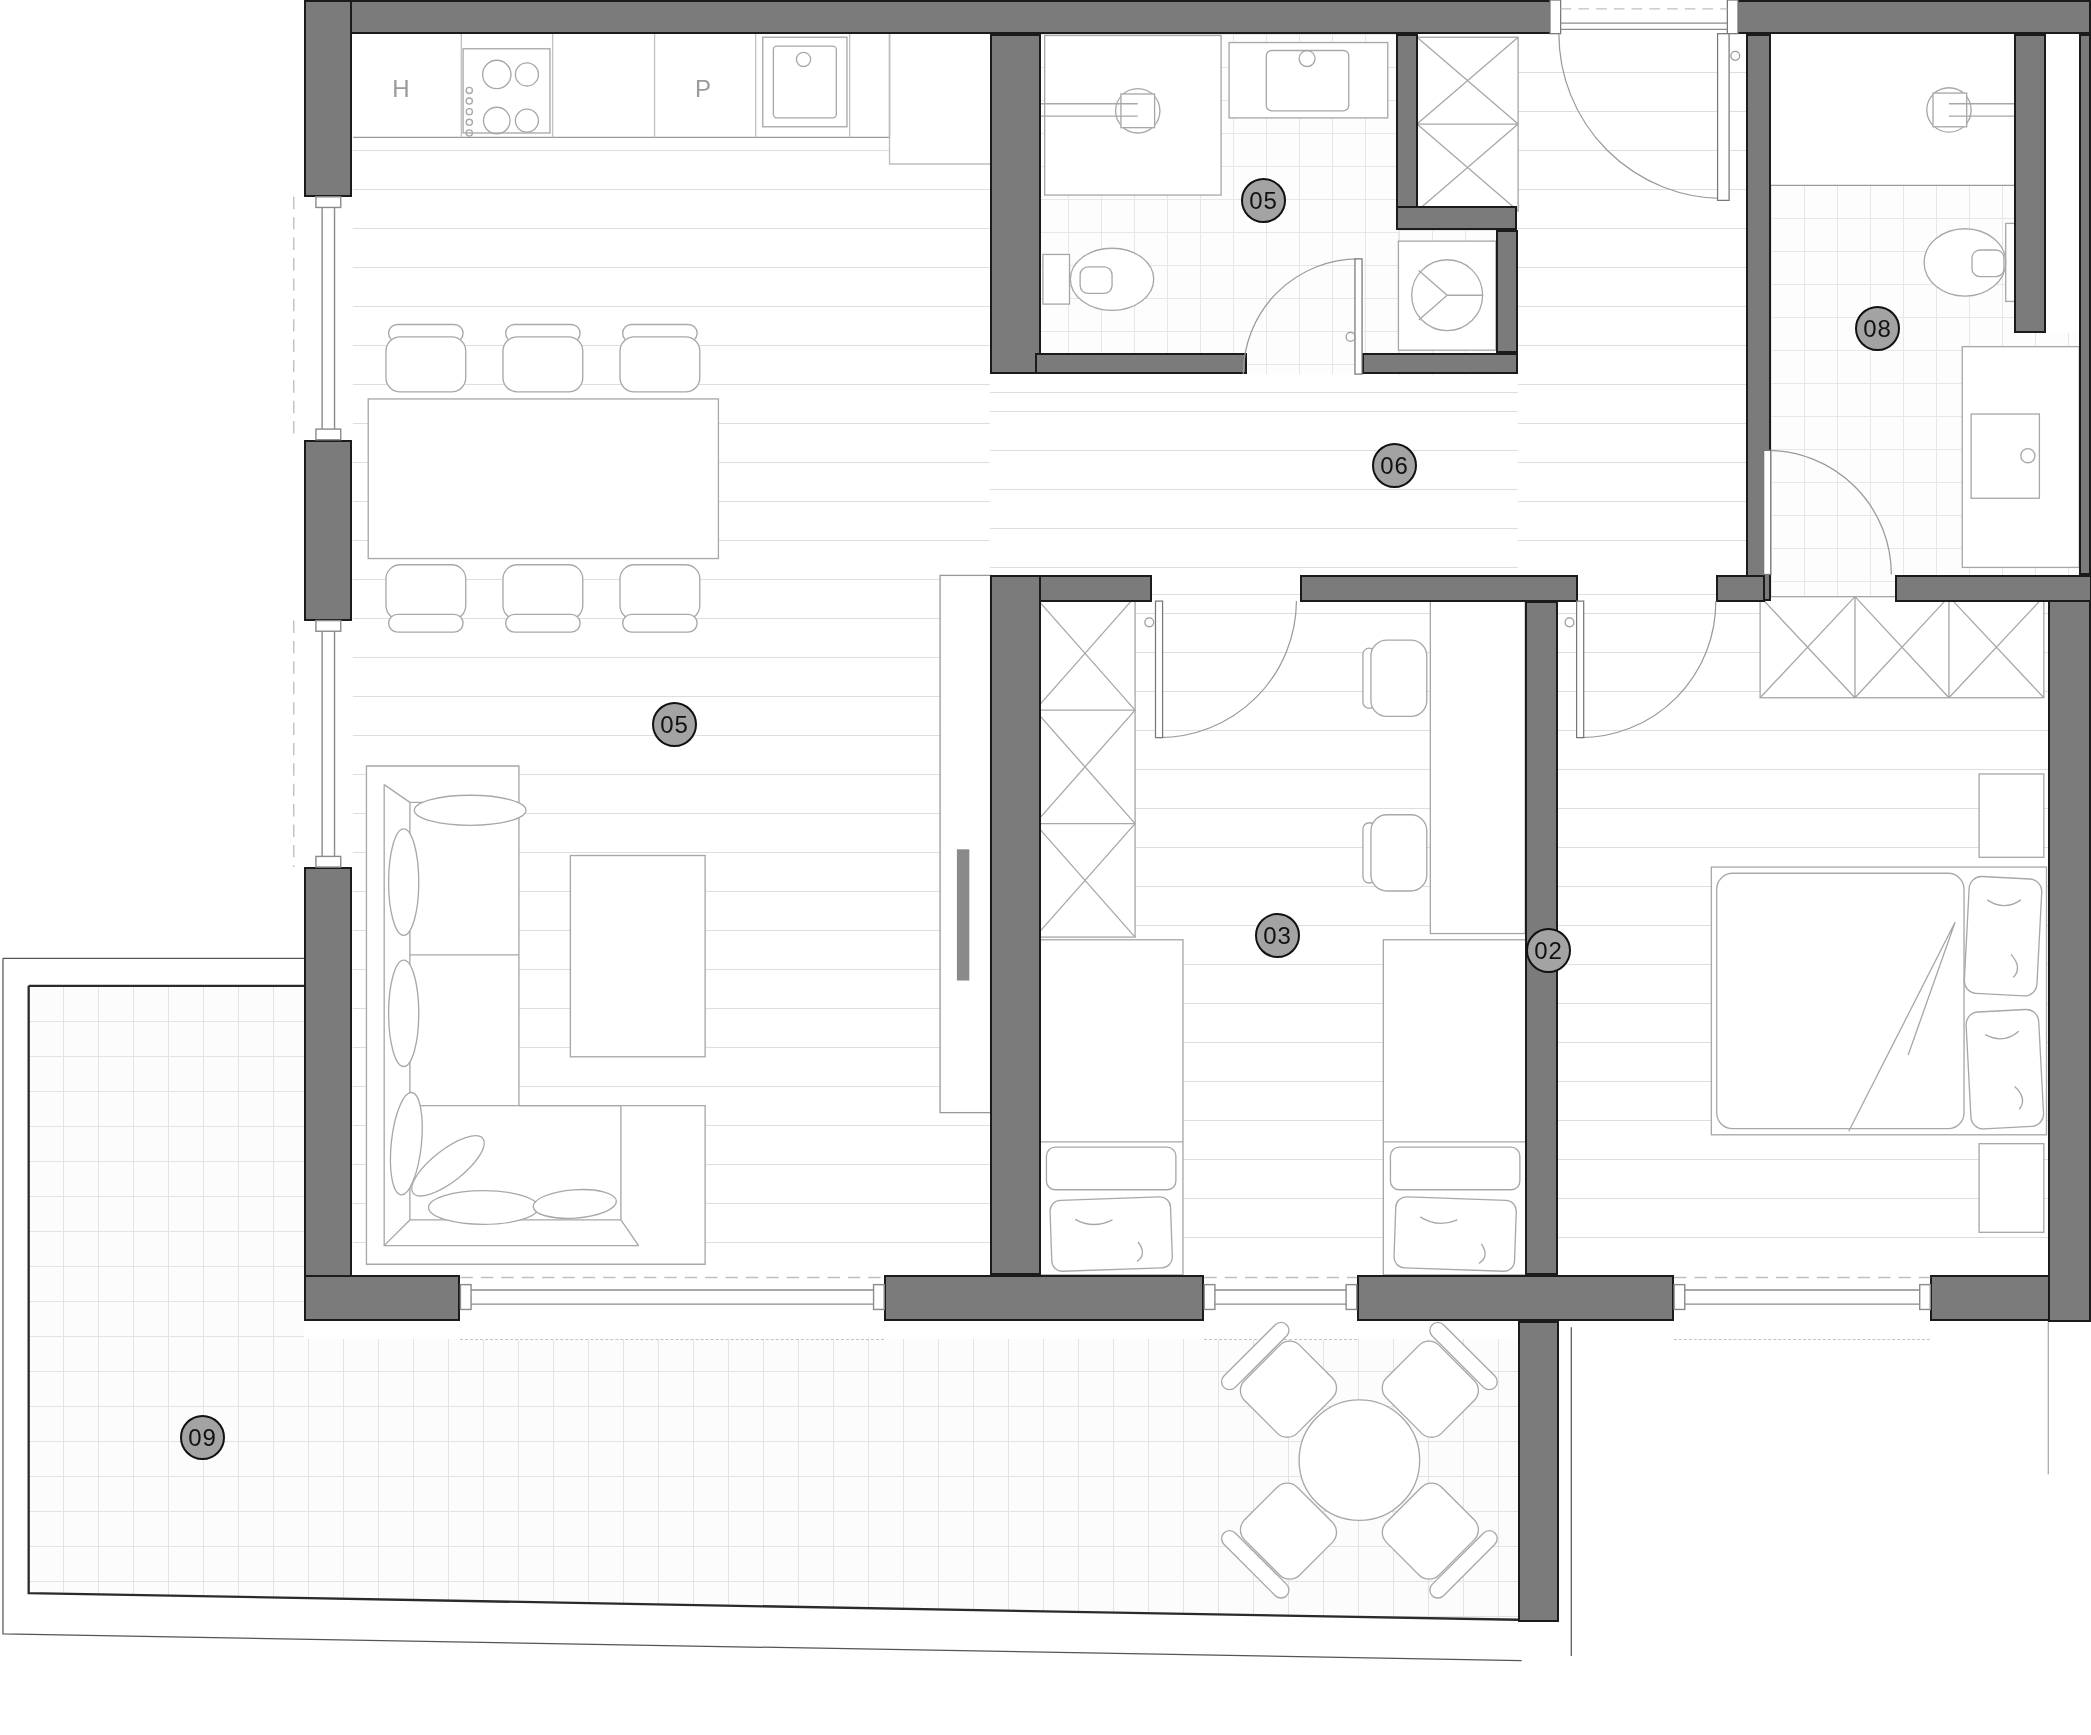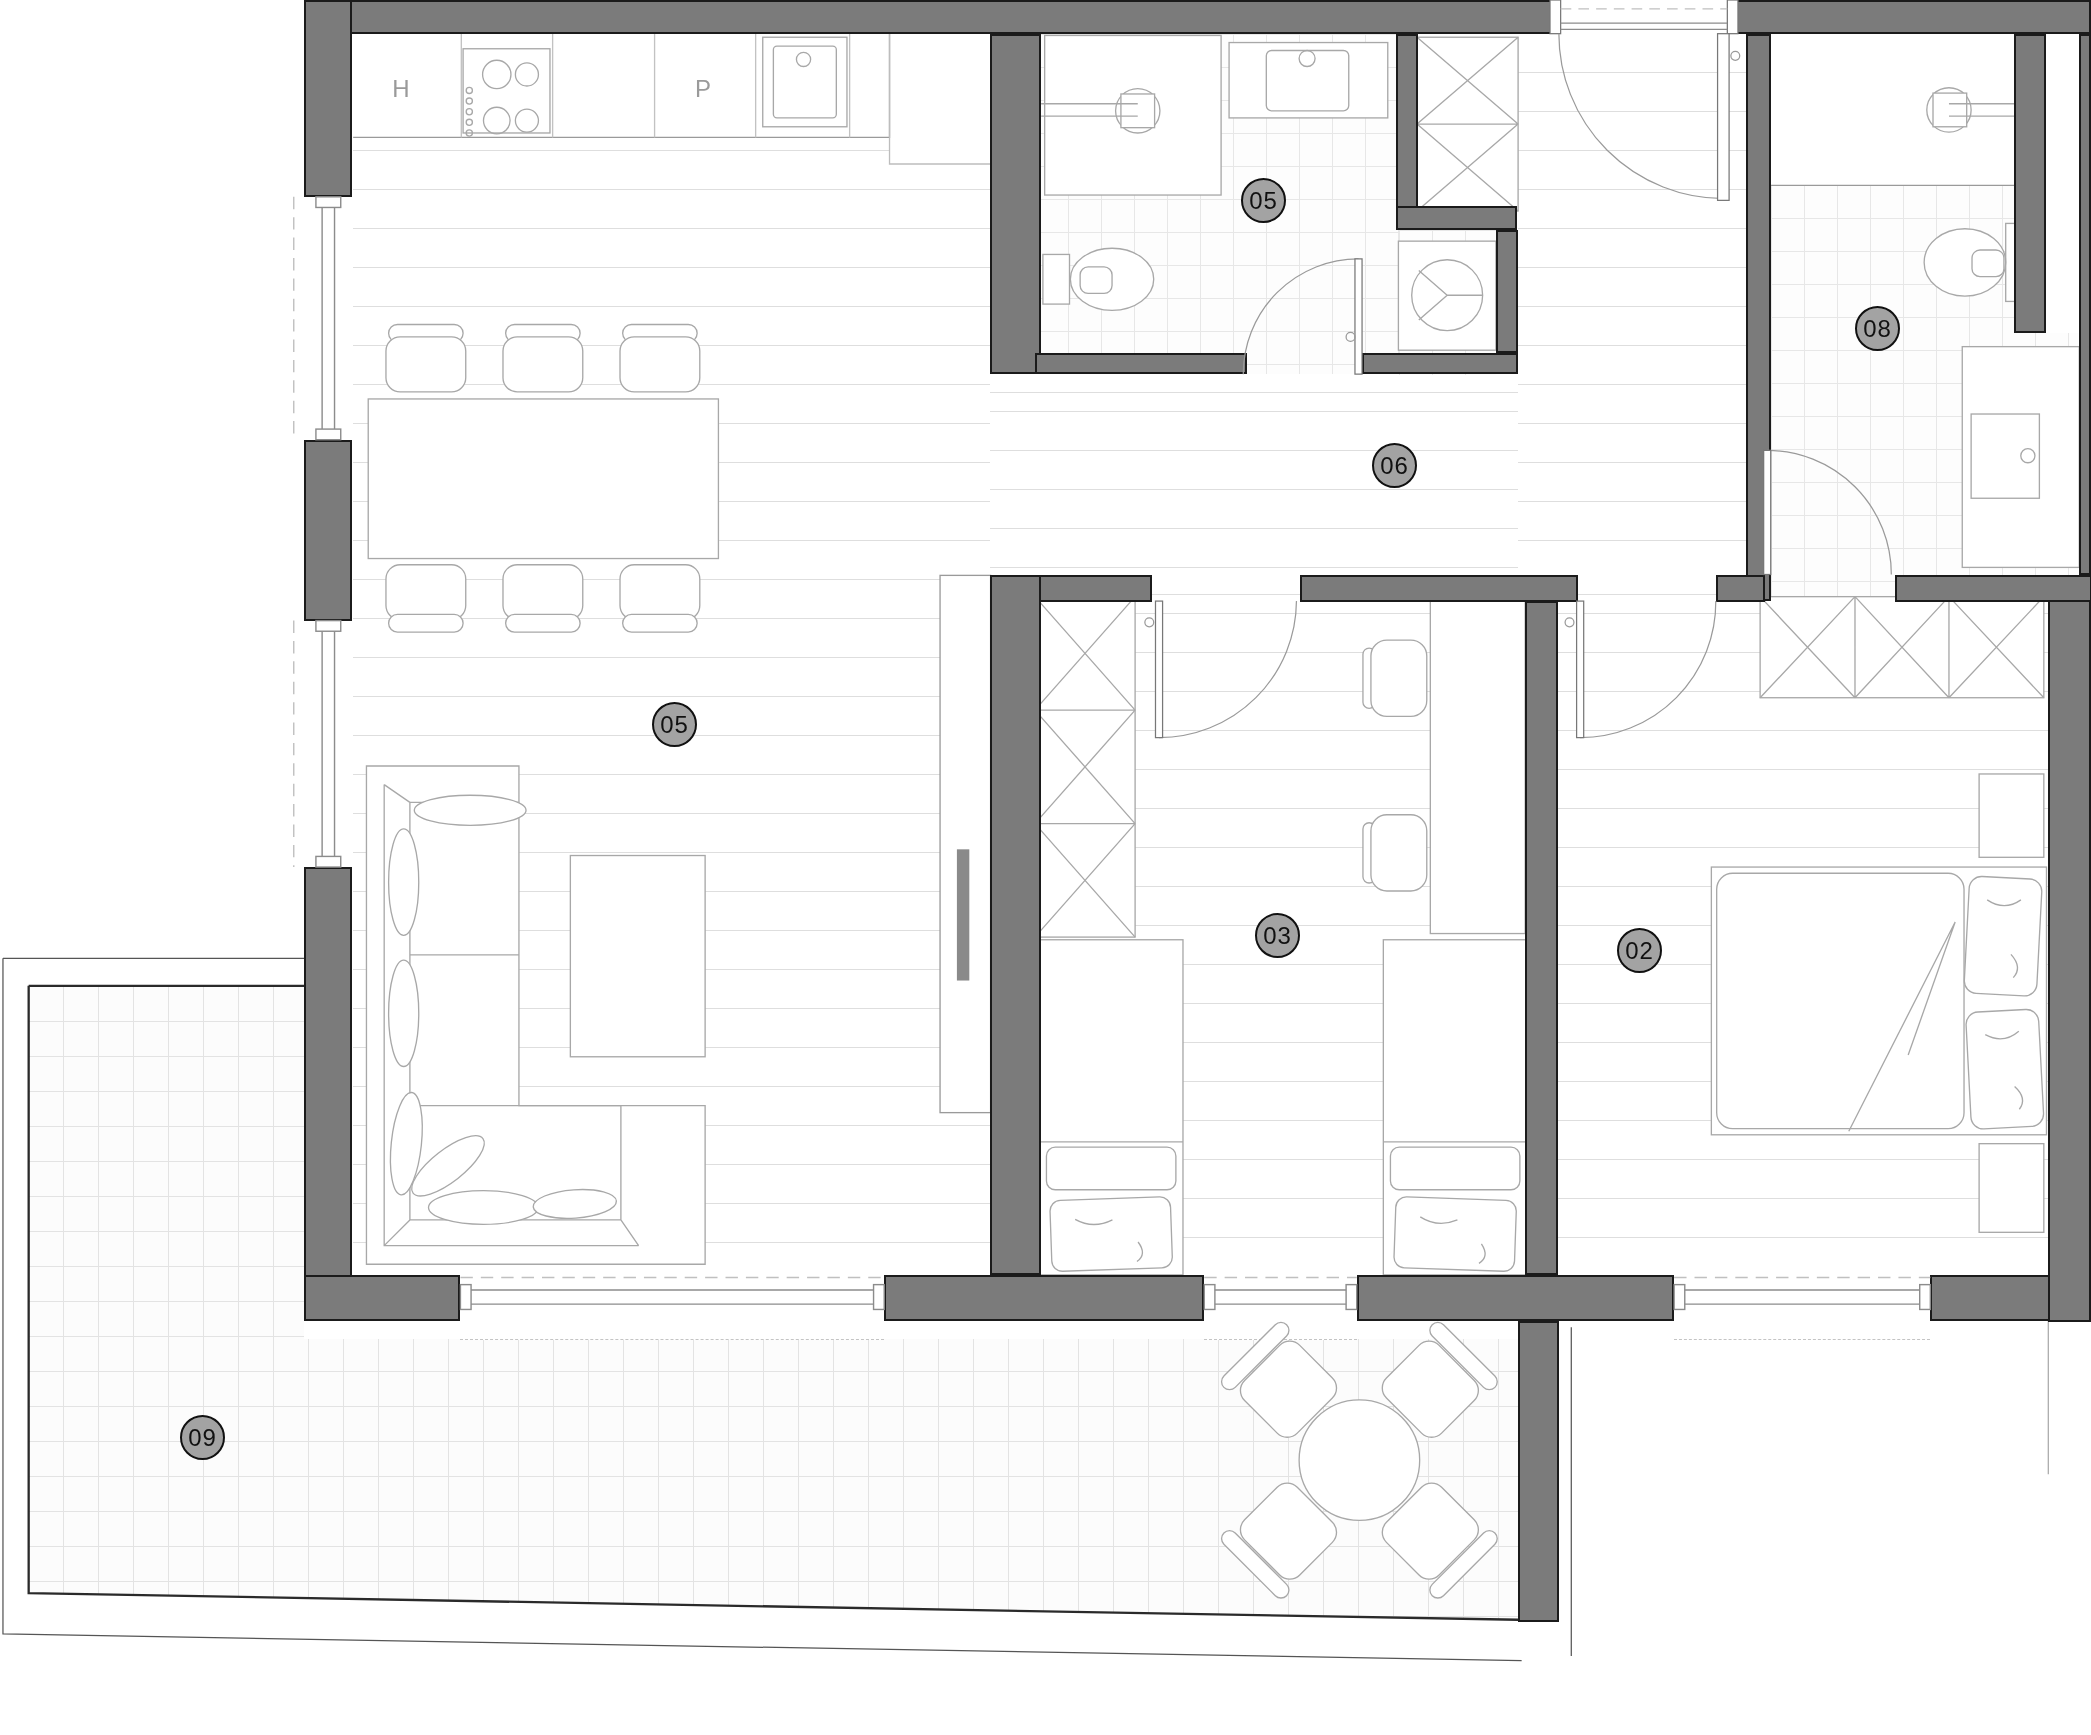--- a/index.html
+++ b/index.html
@@ -339,21 +339,21 @@
           <circle cx="1770" cy="702" r="5"></circle>
         <circle cx="1957" cy="63" r="5"></circle>
           <circle cx="1523" cy="380" r="5"></circle>
       </g>
     </g>
   </svg>
 
   <div class="room-label" style="left:674px;top:724px">
       <span>05</span>
     </div>
-  <div class="room-label" style="left:1639px;top:950px">
+  <div class="room-label" style="left:1548px;top:950px">
       <span>02</span>
     </div>
   <div class="room-label" style="left:1277px;top:935px">
       <span>03</span>
     </div>
   <div class="room-label" style="left:1877px;top:328px">
       <span>08</span>
     </div>
   <div class="room-label" style="left:1263px;top:200px">
       <span>05</span>

